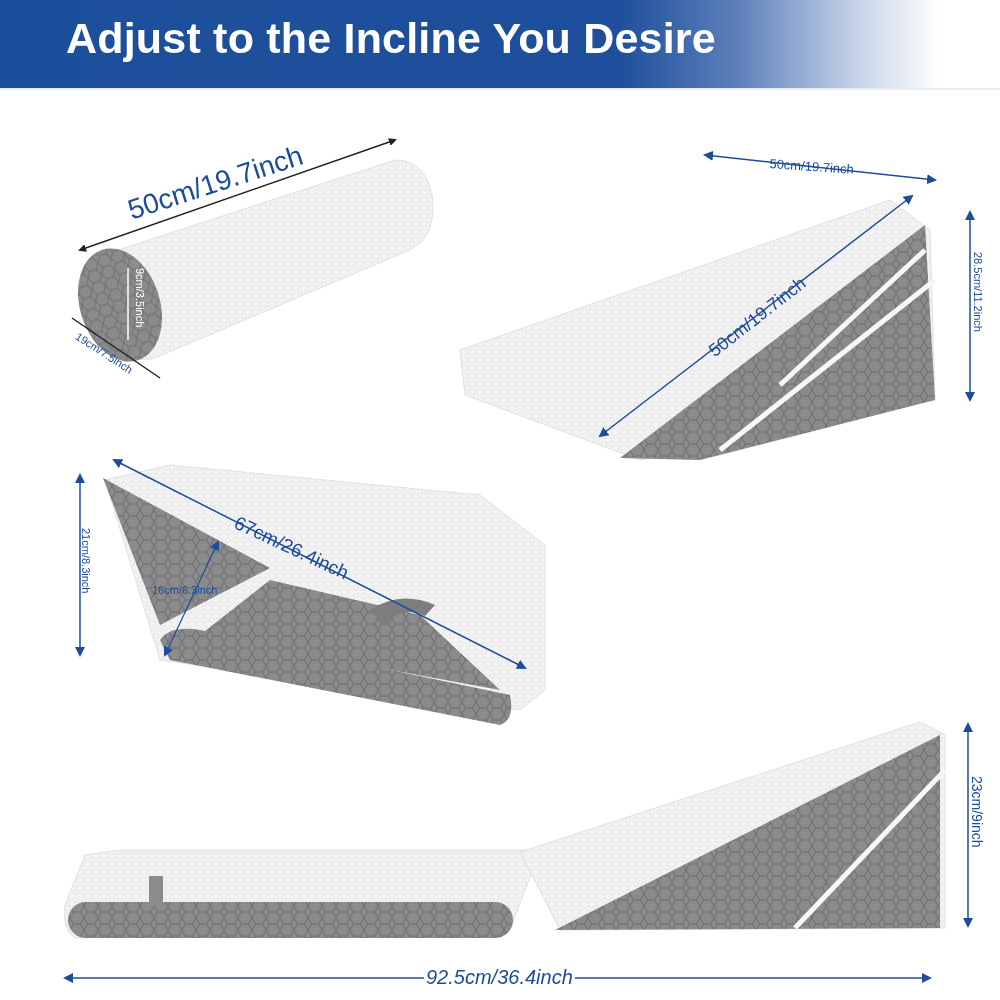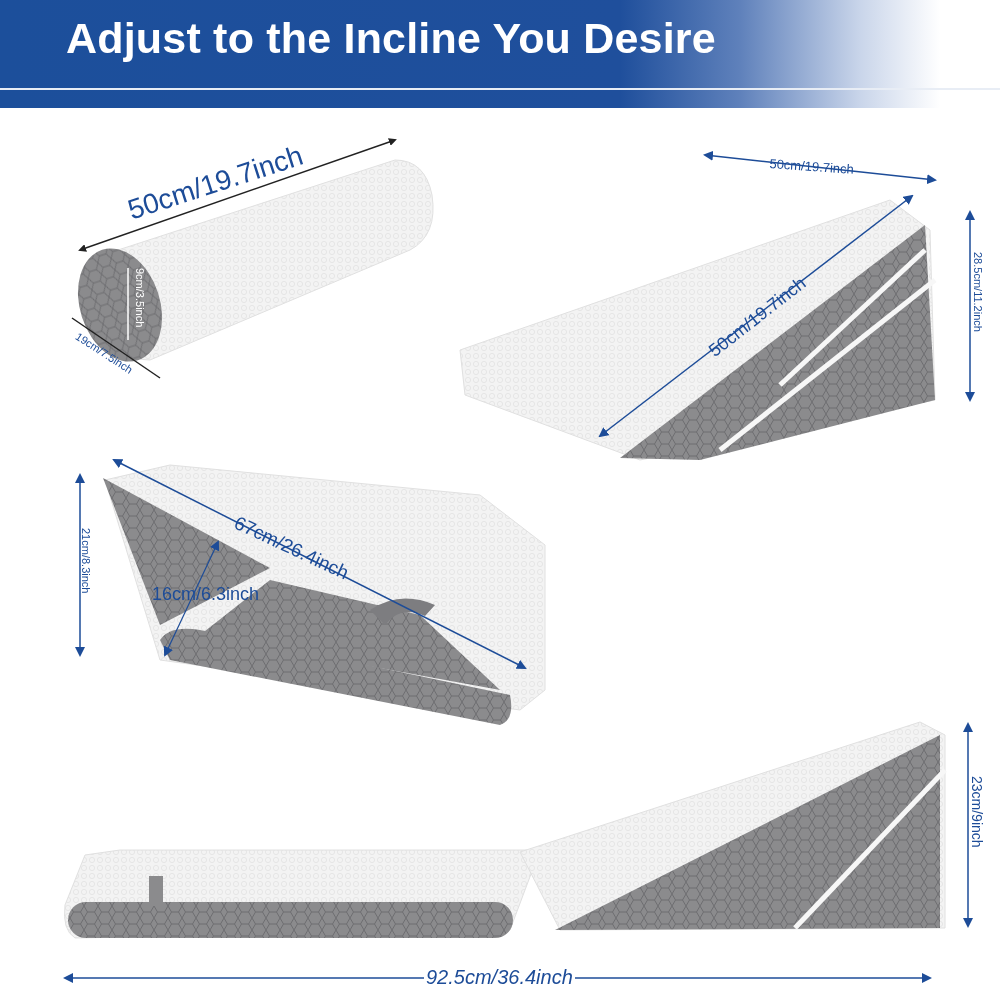--- a/index.html
+++ b/index.html
@@ -1,17 +1,17 @@
 <!DOCTYPE html>
 <html><head>
 <meta charset="utf-8">
 <style>
   html, body { margin:0; padding:0; }
   body { width:1000px; height:1000px; background:#ffffff; position:relative; overflow:hidden; font-family:"Liberation Sans", sans-serif; }
-  .banner { position:absolute; left:0; top:0; width:1000px; height:108px;
+  .banner { position:absolute; left:0; top:0; width:1000px; height:88px;
     background: linear-gradient(90deg, #1c4f9b 0%, #1f4f9c 62%, #5f81bb 74%, #c9d5ea 86%, #ffffff 94%, #ffffff 100%); }
   .banner-title { position:absolute; left:66px; top:14px; font-size:43px; font-weight:bold; color:#ffffff; letter-spacing:0.2px; font-family:"Liberation Sans", sans-serif; white-space:nowrap; }
   .banner-line { position:absolute; left:0; top:88px; width:1000px; height:2px; background:#e8edf5; }
   .label { position:absolute; color:#1d4c98; white-space:nowrap; font-family:"Liberation Sans", sans-serif; transform-origin:left top; }
   .label.dark { color:#2a3a55; }
   svg.scene { position:absolute; left:0; top:0; }
 </style>
 </head>
 <body>
 
@@ -81,17 +81,17 @@
 
 <div class="label" style="left:124px;top:196px;font-size:28px;transform:rotate(-18deg);">50cm/19.7inch</div>
 <div class="label dark" style="left:146px;top:268px;font-size:11px;color:#ffffff;transform:rotate(90deg);">9cm/3.5inch</div>
 <div class="label" style="left:80px;top:330px;font-size:11px;transform:rotate(33deg);">19cm/7.5inch</div>
 
 <div class="label" style="left:770px;top:156px;font-size:13px;transform:rotate(4deg);">50cm/19.7inch</div>
 <div class="label" style="left:705px;top:345px;font-size:18px;transform:rotate(-38deg);">50cm/19.7inch</div>
 <div class="label" style="left:984px;top:252px;font-size:11px;transform:rotate(90deg);">28.5cm/11.2inch</div>
 
 <div class="label" style="left:240px;top:512px;font-size:19px;transform:rotate(25deg);">67cm/26.4inch</div>
-<div class="label" style="left:152px;top:584px;font-size:18px;">16cm/6.3inch</div>
+<div class="label" style="left:152px;top:584px;font-size:11px;">16cm/6.3inch</div>
 <div class="label" style="left:92px;top:528px;font-size:11px;transform:rotate(90deg);">21cm/8.3inch</div>
 
 <div class="label" style="left:985px;top:776px;font-size:14px;transform:rotate(90deg);">23cm/9inch</div>
 <div class="label" style="left:424px;top:966px;font-size:20px;background:#ffffff;padding:0 2px;font-style:italic;">92.5cm/36.4inch</div>
 
 </body></html>

